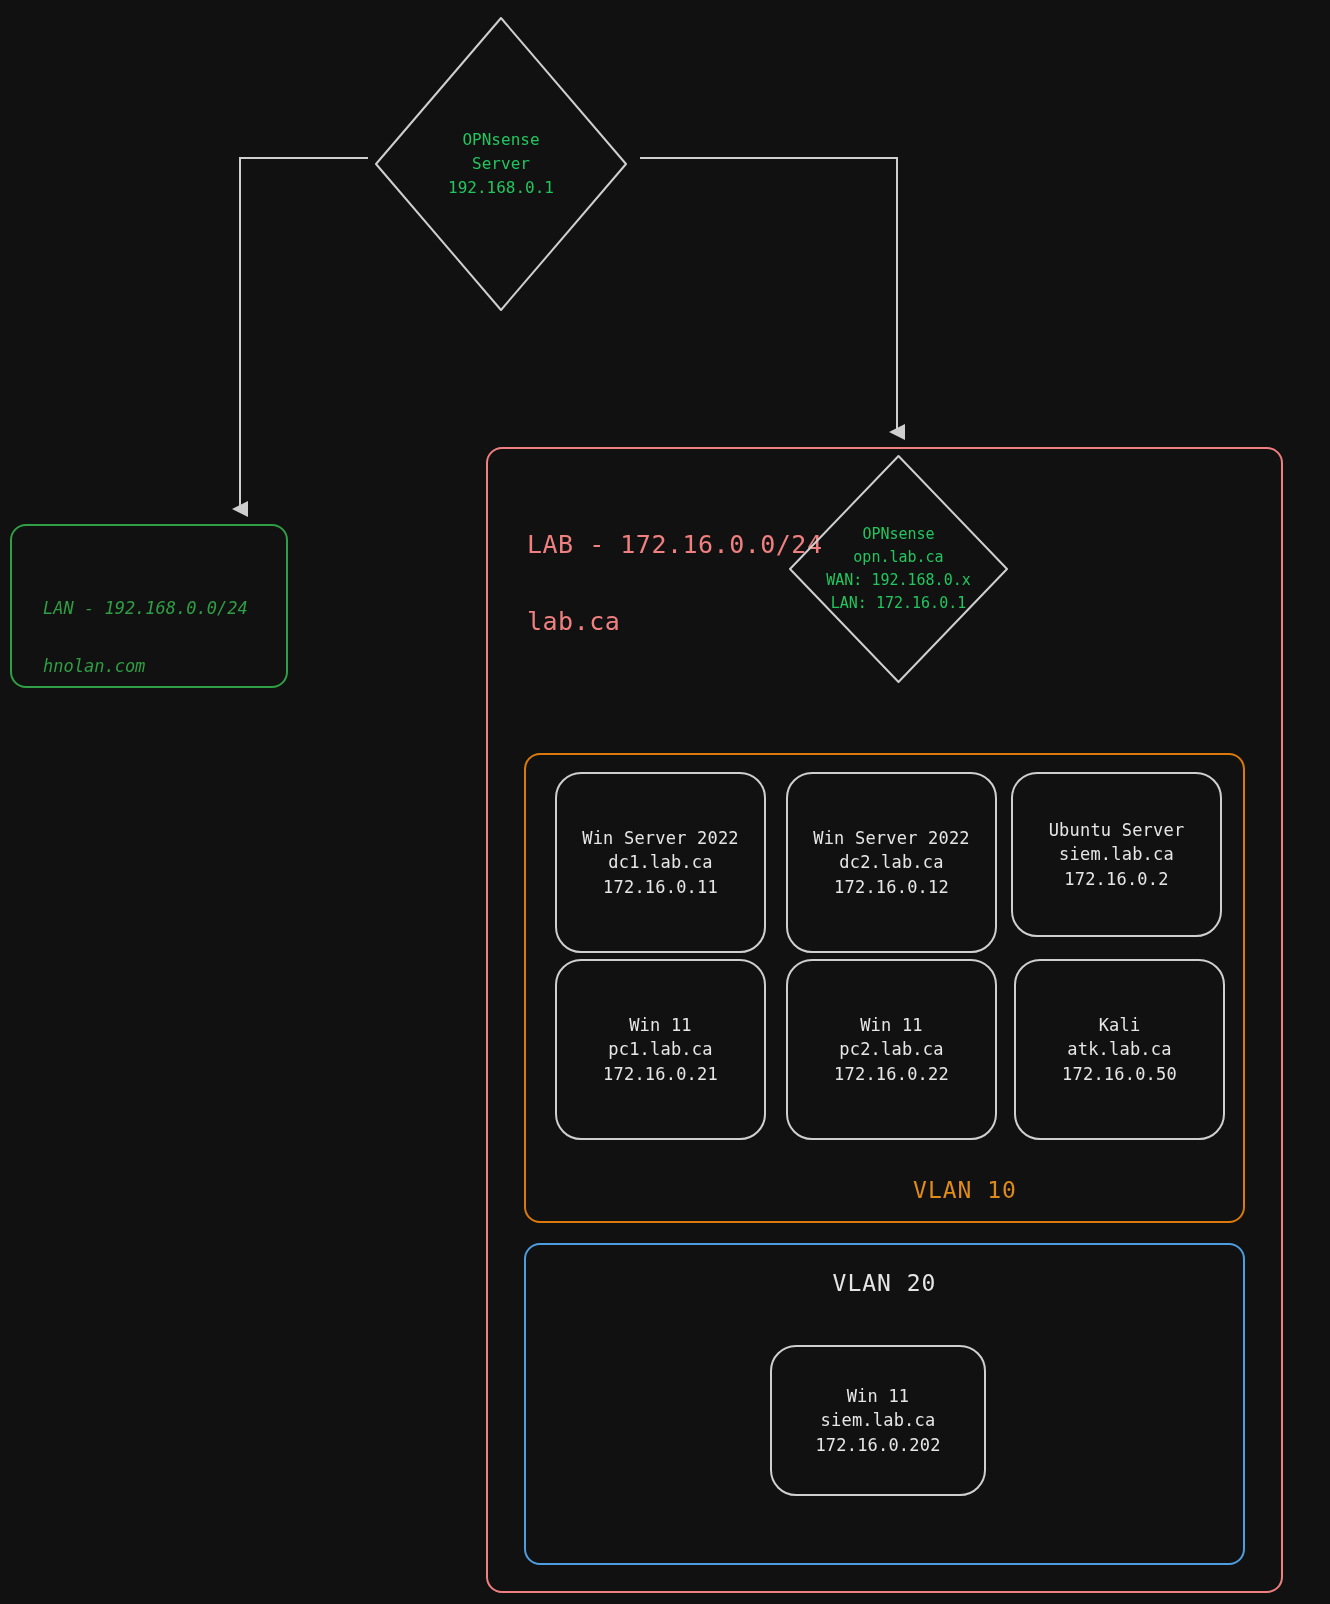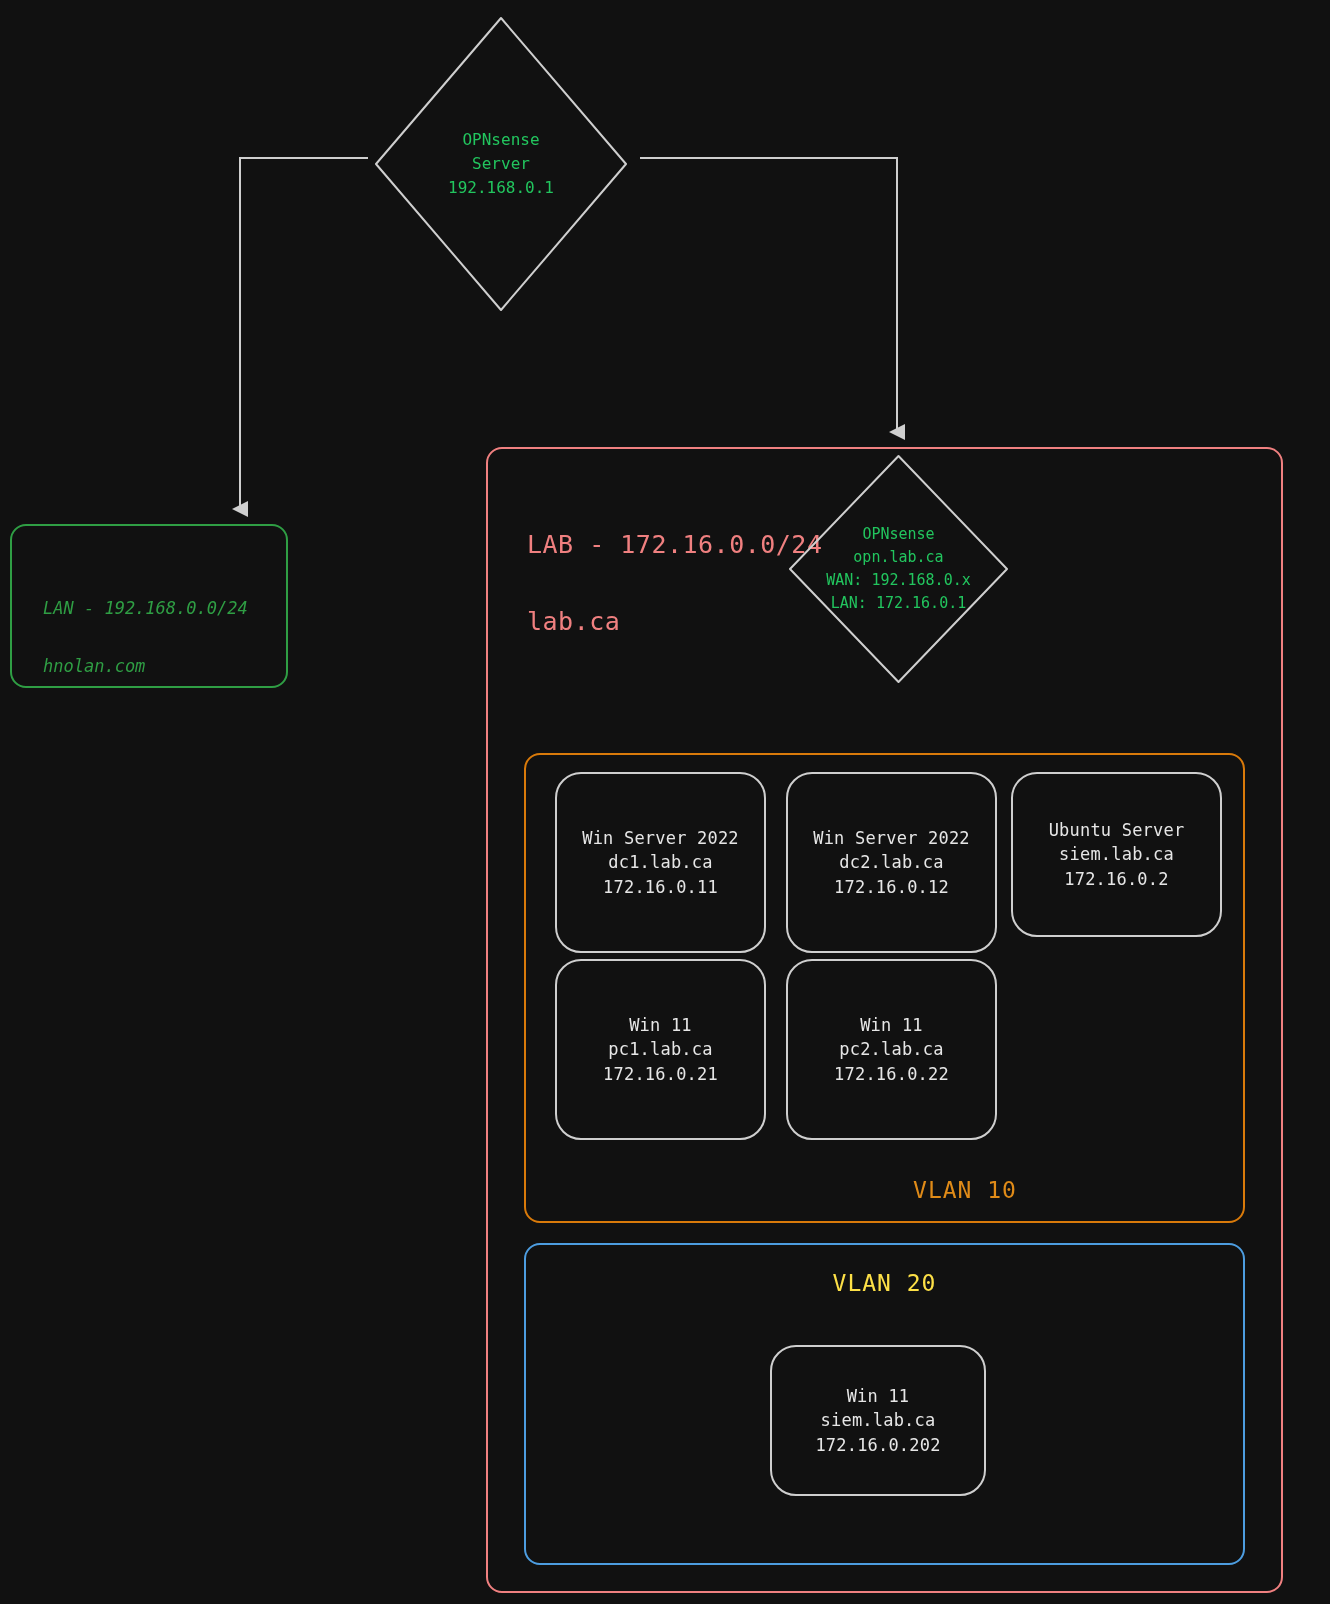--- a/index.html
+++ b/index.html
@@ -98,21 +98,21 @@
     letter-spacing: 1px;
   }
 
   
   .lab-box   { border-color: #f08080; }
   .lab-title { color: #f08080; }
   .lan-box   { border-color: #2f9e44; }
   .vlan10-box   { border-color: #d97a0a; }
   .vlan10-title { color: #e08b18; }
   .vlan20-box   { border-color: #4d9de0; }
-  .vlan20-title { color: #fde047; }
+  .vlan20-title { color: #e5e5e5; }
 
   .lan-text {
     position: absolute;
     color: #2f9e44;
     font-size: 17px;
     line-height: 1.7;
     white-space: pre-line;
   }
 </style>
 </head>
@@ -191,20 +191,25 @@
   <div class="node" style="left:555px; top:959px; width:211px; height:181px;">
     <span class="ln">Win 11</span>
     <span class="ln">pc1.lab.ca</span>
     <span class="ln">172.16.0.21</span>
   </div>
   <div class="node" style="left:786px; top:959px; width:211px; height:181px;">
     <span class="ln">Win 11</span>
     <span class="ln">pc2.lab.ca</span>
     <span class="ln">172.16.0.22</span>
   </div>
+  <div class="node" style="left:1014px; top:959px; width:211px; height:181px;">
+    <span class="ln">Kali</span>
+    <span class="ln">atk.lab.ca</span>
+    <span class="ln">172.16.0.50</span>
+  </div>
 
   <div class="vlan-title vlan10-title" style="left:544px; top:1177px; width:842px;">VLAN 10</div>
 
   <div class="group vlan20-box" style="left:524px; top:1243px; width:721px; height:322px;">
   </div>
   <div class="vlan-title vlan20-title" style="left:524px; top:1270px; width:721px;">VLAN 20</div>
 
   <div class="node" style="left:770px; top:1345px; width:216px; height:151px;">
     <span class="ln">Win 11</span>
     <span class="ln">siem.lab.ca</span>

